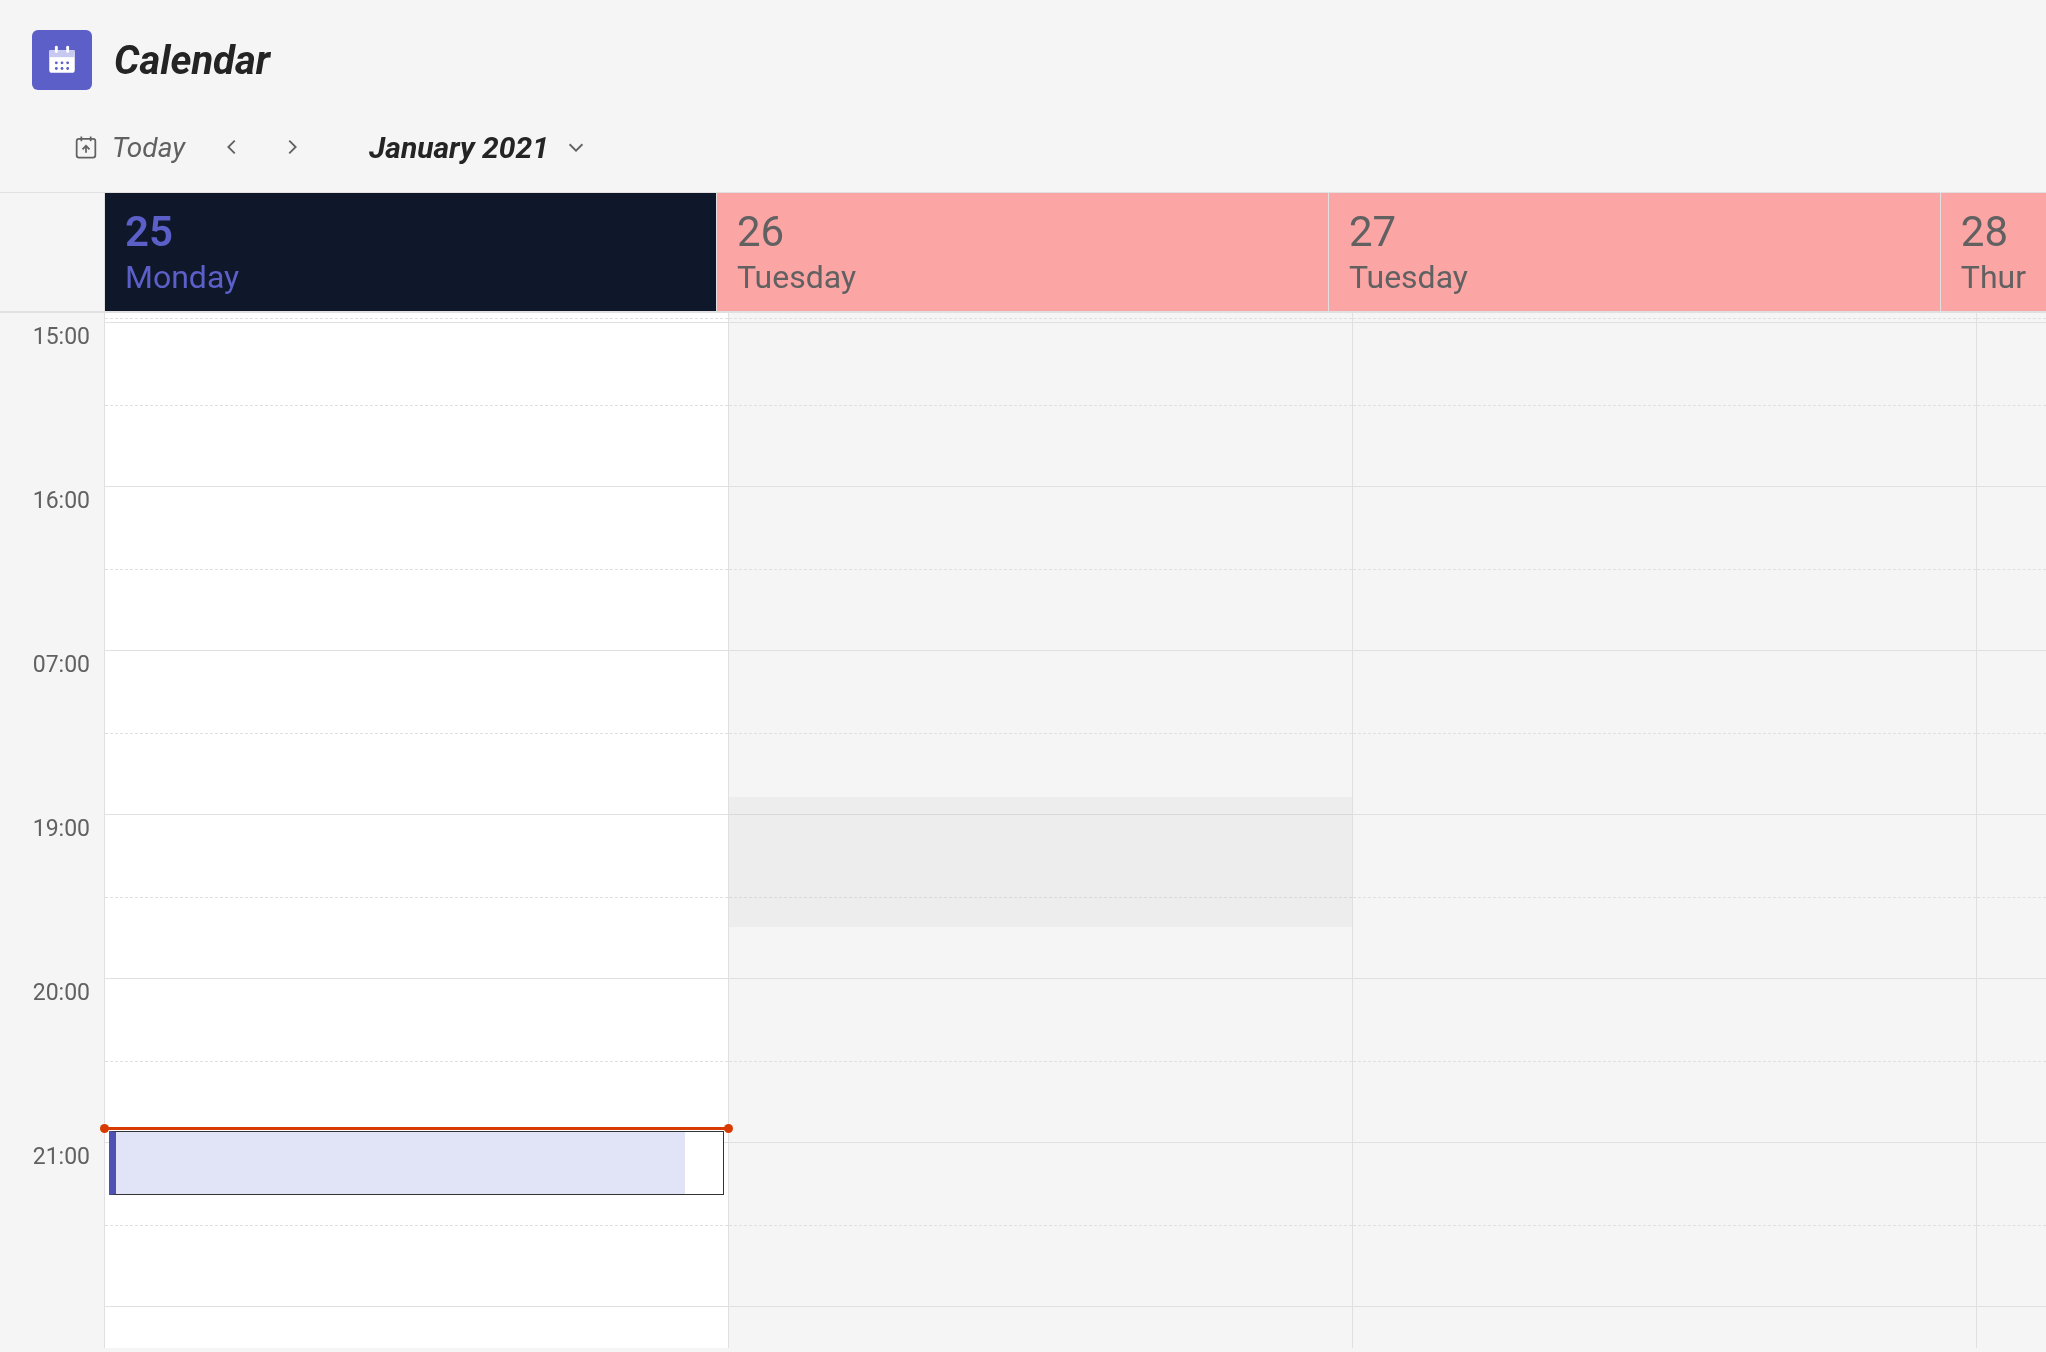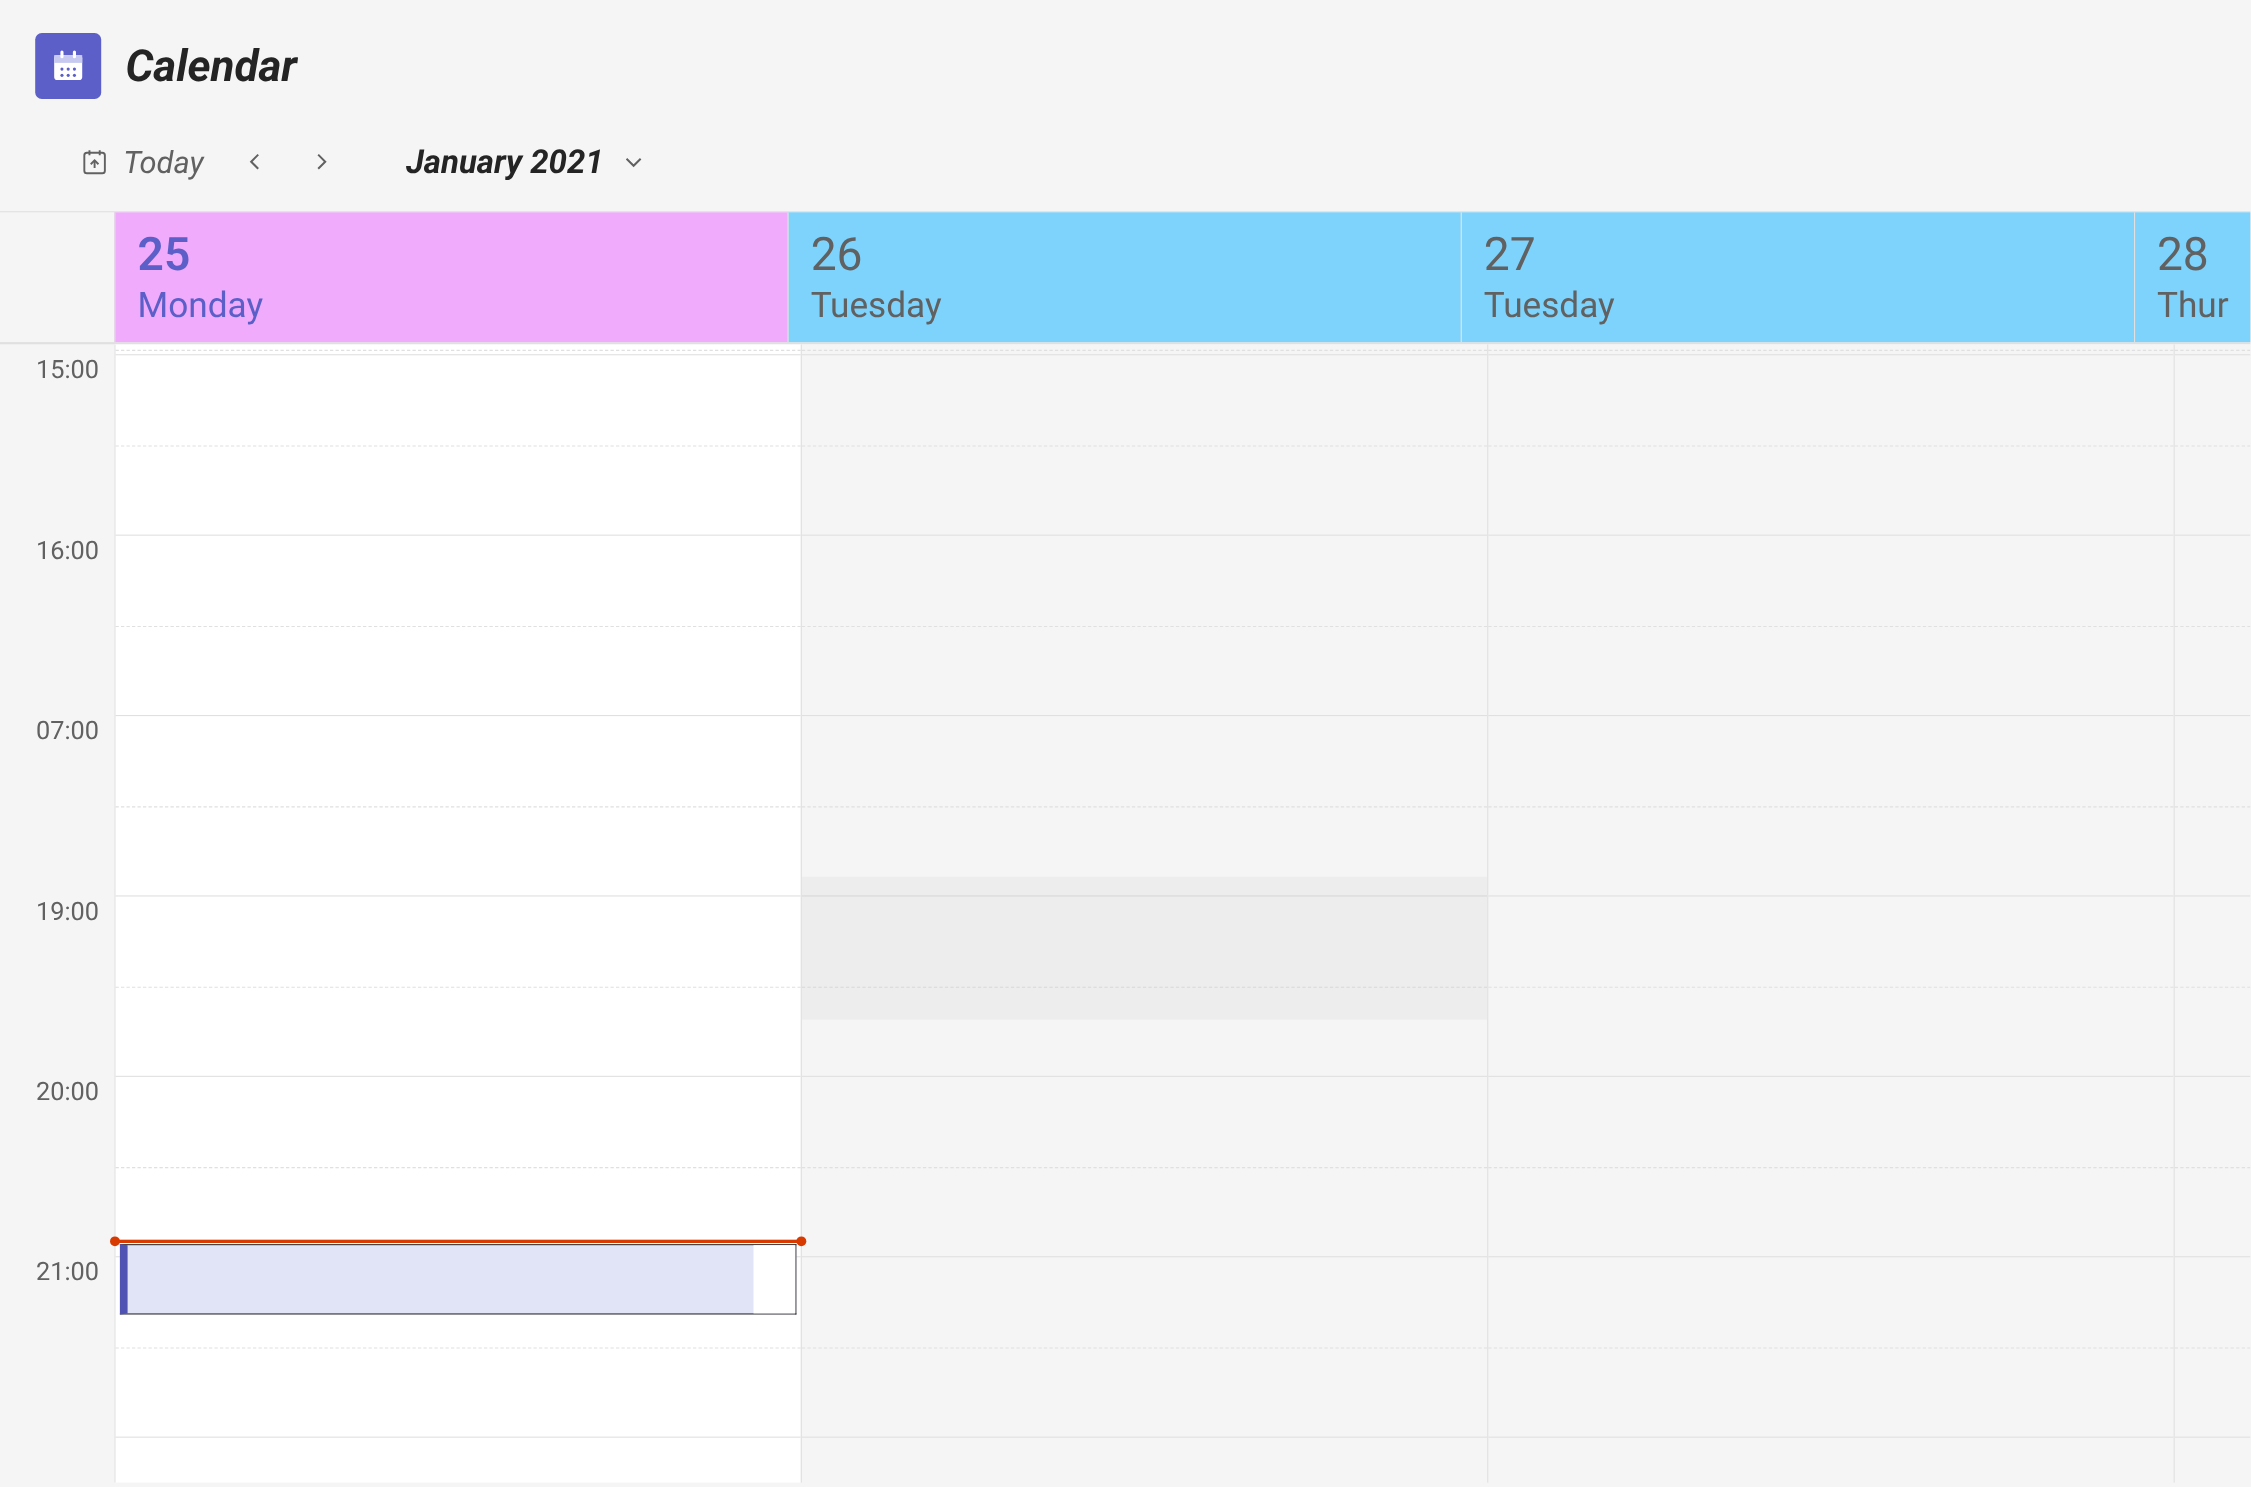--- a/index.html
+++ b/index.html
@@ -80,23 +80,23 @@
       height: 120px;
     }
     .time-gutter-header {
       width: 104px;
       flex-shrink: 0;
     }
     .day-header {
       flex: 1;
       border-left: 1px solid #e0e0e0;
       padding: 14px 20px;
-      background: #7dd3fc;
-    }
-    .day-header.active { background: #f0abfc; }
+      background: #fca5a5;
+    }
+    .day-header.active { background: #0f172a; }
     .day-num {
       font-size: 42px;
       font-weight: 400;
       color: #616161;
     }
     .day-header.active .day-num { color: #5b5fc7; font-weight: 600; }
     .day-name {
       font-size: 32px;
       color: #616161;
       margin-top: 2px;

